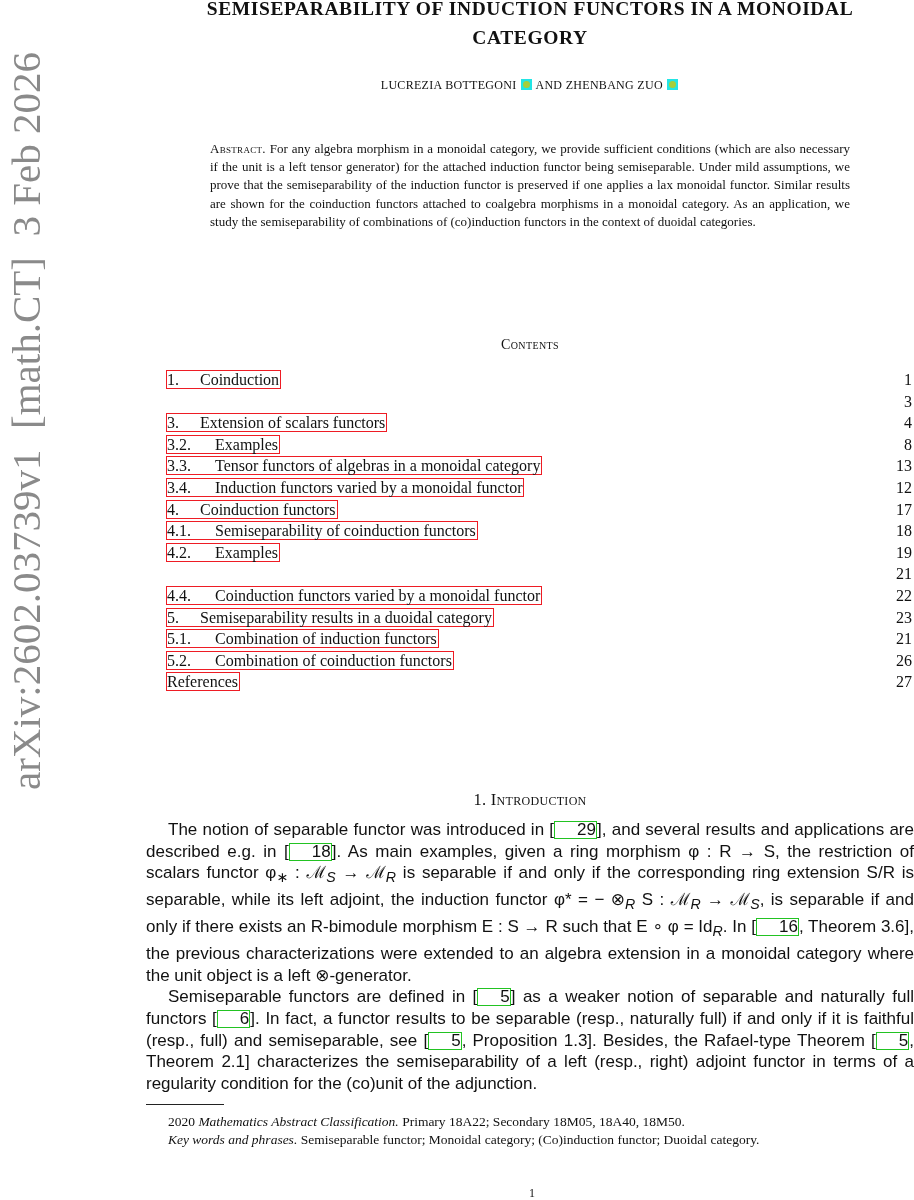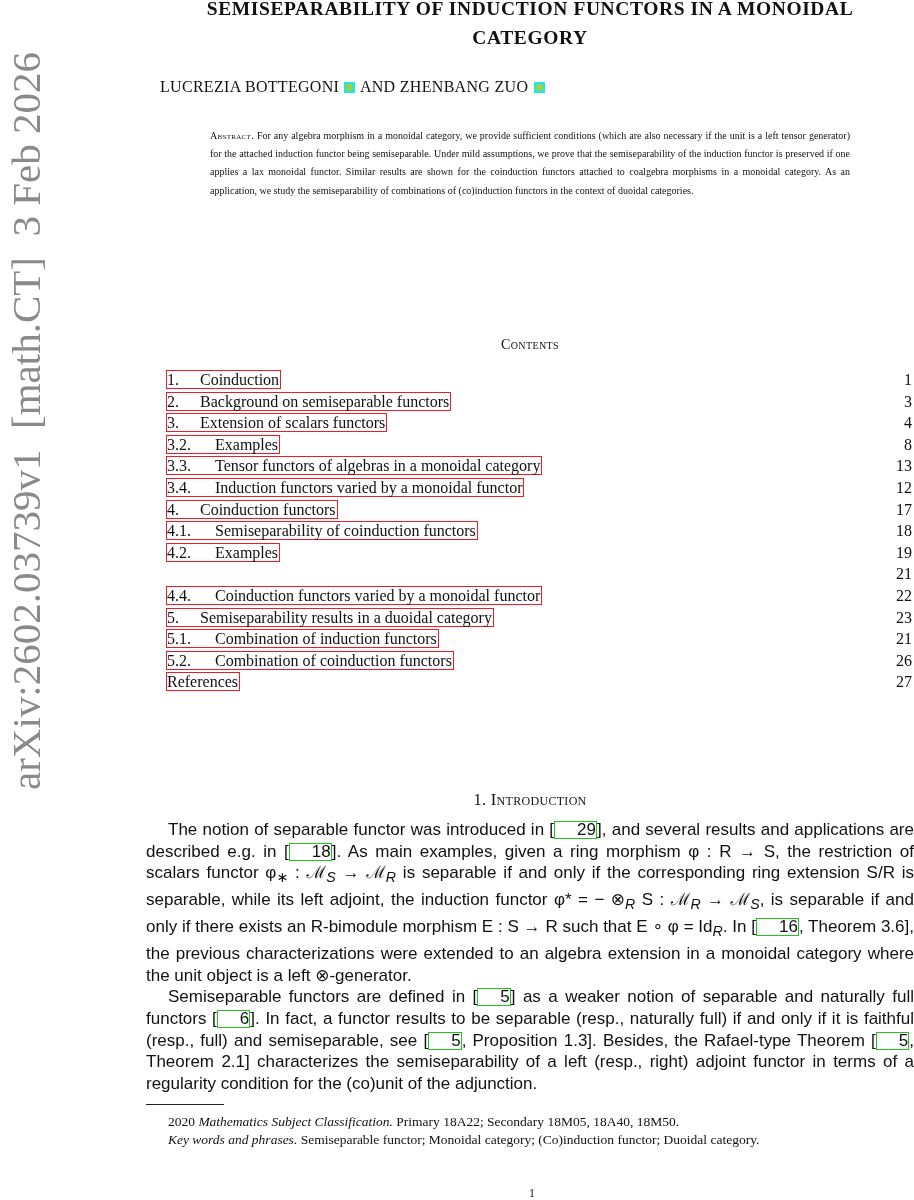--- a/index.html
+++ b/index.html
@@ -27,38 +27,38 @@
     text-align: center;
     font-family: "Liberation Serif", serif;
     font-weight: bold;
     font-size: 19.5px;
     line-height: 29px;
     letter-spacing: 0.6px;
   }
 
   .authors {
     position: absolute; left: 160px; width: 740px; top: 78px;
-    text-align: left;
+    text-align: center;
     font-family: "Liberation Serif", serif;
-    font-size: 16px;
+    font-size: 12px;
     letter-spacing: 0.3px;
   }
   .orcid {
     display: inline-block; width: 11px; height: 11px; vertical-align: -1px;
     background: #22e5e5; position: relative; margin: 0 1px;
   }
   .orcid::after {
     content: ""; position: absolute; left: 2px; top: 2px; width: 7px; height: 7px;
     border-radius: 50%; background: #a6ce39;
   }
 
   .abstract {
-    position: absolute; left: 210px; width: 640px; top: 127px;
+    position: absolute; left: 210px; width: 640px; top: 140px;
     font-family: "Liberation Serif", serif;
-    font-size: 10px; line-height: 18.2px;
+    font-size: 13px; line-height: 18.2px;
     text-align: justify;
   }
   .smallcaps { font-variant: small-caps; letter-spacing: 0.3px; }
 
   .contents-heading {
     position: absolute; left: 160px; width: 740px; top: 337px;
     text-align: center; font-family: "Liberation Serif", serif;
     font-size: 14px; font-variant: small-caps; letter-spacing: 0.4px;
   }
 
@@ -135,21 +135,21 @@
 
 <div class="abstract">
   <span class="smallcaps">Abstract.</span>
   <span>For any algebra morphism in a monoidal category, we provide sufficient conditions (which are also necessary if the unit is a left tensor generator) for the attached induction functor being semiseparable. Under mild assumptions, we prove that the semiseparability of the induction functor is preserved if one applies a lax monoidal functor. Similar results are shown for the coinduction functors attached to coalgebra morphisms in a monoidal category. As an application, we study the semiseparability of combinations of (co)induction functors in the context of duoidal categories.</span>
 </div>
 
 <div class="contents-heading">Contents</div>
 
 <div class="toc" id="toc">
     <div class="toc-row sec"><span class="toc-link"><span class="toc-num">1.</span><span>Coinduction</span></span><span class="toc-page">1</span></div>
-    <div class="toc-row sec"><span class="toc-link"><span class="toc-num">2.</span><span>Background on semiseparable functors</span></span><span class="toc-page">3</span></div>
+    <div class="toc-row sec"><span class="toc-page">3</span></div>
     <div class="toc-row sec"><span class="toc-link"><span class="toc-num">3.</span><span>Extension of scalars functors</span></span><span class="toc-page">4</span></div>
     <div class="toc-row sub"><span class="toc-link"><span class="toc-num">3.2.</span><span>Examples</span></span><span class="toc-page">8</span></div>
     <div class="toc-row sub"><span class="toc-link"><span class="toc-num">3.3.</span><span>Tensor functors of algebras in a monoidal category</span></span><span class="toc-page">13</span></div>
     <div class="toc-row sub"><span class="toc-link"><span class="toc-num">3.4.</span><span>Induction functors varied by a monoidal functor</span></span><span class="toc-page">12</span></div>
     <div class="toc-row sec"><span class="toc-link"><span class="toc-num">4.</span><span>Coinduction functors</span></span><span class="toc-page">17</span></div>
     <div class="toc-row sub"><span class="toc-link"><span class="toc-num">4.1.</span><span>Semiseparability of coinduction functors</span></span><span class="toc-page">18</span></div>
     <div class="toc-row sub"><span class="toc-link"><span class="toc-num">4.2.</span><span>Examples</span></span><span class="toc-page">19</span></div>
     <div class="toc-row sub"><span class="toc-page">21</span></div>
     <div class="toc-row sub"><span class="toc-link"><span class="toc-num">4.4.</span><span>Coinduction functors varied by a monoidal functor</span></span><span class="toc-page">22</span></div>
     <div class="toc-row sec"><span class="toc-link"><span class="toc-num">5.</span><span>Semiseparability results in a duoidal category</span></span><span class="toc-page">23</span></div>
@@ -168,21 +168,21 @@
   </p>
   <p class="para">
     <span>Semiseparable functors are defined in [</span><span class="cite">5</span><span>] as a weaker notion of separable and naturally full functors [</span><span class="cite">6</span><span>].  In fact, a functor results to be separable (resp., naturally full) if and only if it is faithful (resp., full) and semiseparable, see [</span><span class="cite">5</span><span>, Proposition 1.3]. Besides, the Rafael-type Theorem [</span><span class="cite">5</span><span>, Theorem 2.1] characterizes the semiseparability of a left (resp., right) adjoint functor in terms of a regularity condition for the (co)unit of the adjunction.</span>
   </p>
 </div>
 
 <div class="footnote-rule"></div>
 <div class="footnotes">
   <div>
     <span>2020</span>
-    <span class="it">Mathematics Subject Classification.</span>
+    <span class="it">Mathematics Abstract Classification.</span>
     <span>Primary 18A22; Secondary 18M05, 18A40, 18M50.</span>
   </div>
   <div>
     <span class="it">Key words and phrases.</span>
     <span>Semiseparable functor; Monoidal category; (Co)induction functor; Duoidal category.</span>
   </div>
 </div>
 
 <div class="page-number">1</div>
 

